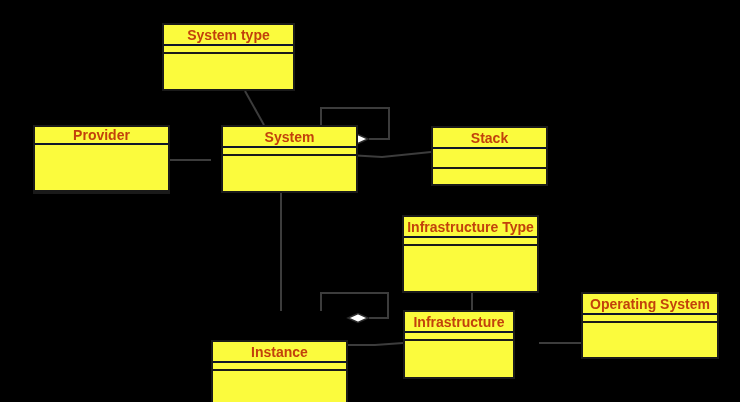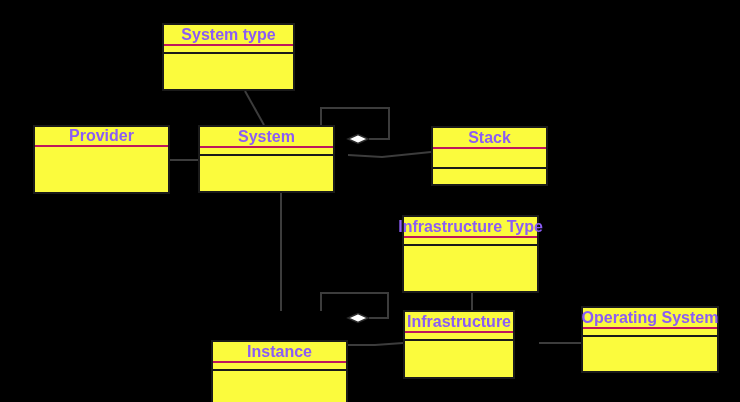--- a/index.html
+++ b/index.html
@@ -25,27 +25,27 @@
   .uml-node {
     position: absolute;
     box-sizing: border-box;
     background: #FBFB3D;
     border: 2px solid #1A1A1A;
     display: flex;
     flex-direction: column;
   }
   .uml-title {
     height: 19px;
-    border-bottom: 2px solid #be185d;
+    border-bottom: 2px solid #0f172a;
     display: flex;
     align-items: center;
     justify-content: center;
-    font-size: 16px;
+    font-size: 14px;
     font-weight: bold;
-    color: #8b5cf6;
+    color: #c2410c;
     white-space: nowrap;
   }
   .uml-attrs {
     height: 6px;
     border-bottom: 2px solid #1A1A1A;
   }
   .uml-ops {
     flex: 1;
   }
 </style>
@@ -77,21 +77,21 @@
     <div class="uml-attrs"></div>
     <div class="uml-ops"></div>
   </div>
 
   <div class="uml-node" style="left:33px; top:125px; width:137px; height:69px;gap:45px;">
     <div class="uml-title">Provider</div>
     <div class="uml-attrs"></div>
     <div class="uml-ops"></div>
   </div>
 
-  <div class="uml-node" style="left:198px; top:125px; width:137px; height:68px;">
+  <div class="uml-node" style="left:221px; top:125px; width:137px; height:68px;">
     <div class="uml-title">System</div>
     <div class="uml-attrs"></div>
     <div class="uml-ops"></div>
   </div>
 
   <div class="uml-node" style="left:431px; top:126px; width:117px; height:60px;gap:12px;">
     <div class="uml-title">Stack</div>
     <div class="uml-attrs"></div>
     <div class="uml-ops"></div>
   </div>
@@ -107,19 +107,19 @@
     <div class="uml-attrs"></div>
     <div class="uml-ops"></div>
   </div>
 
   <div class="uml-node" style="left:403px; top:310px; width:112px; height:69px;">
     <div class="uml-title">Infrastructure</div>
     <div class="uml-attrs"></div>
     <div class="uml-ops"></div>
   </div>
 
-  <div class="uml-node" style="left:581px; top:306px; width:138px; height:67px;">
+  <div class="uml-node" style="left:581px; top:292px; width:138px; height:67px;">
     <div class="uml-title">Operating System</div>
     <div class="uml-attrs"></div>
     <div class="uml-ops"></div>
   </div>
 
 </div>
 
 </body></html>

